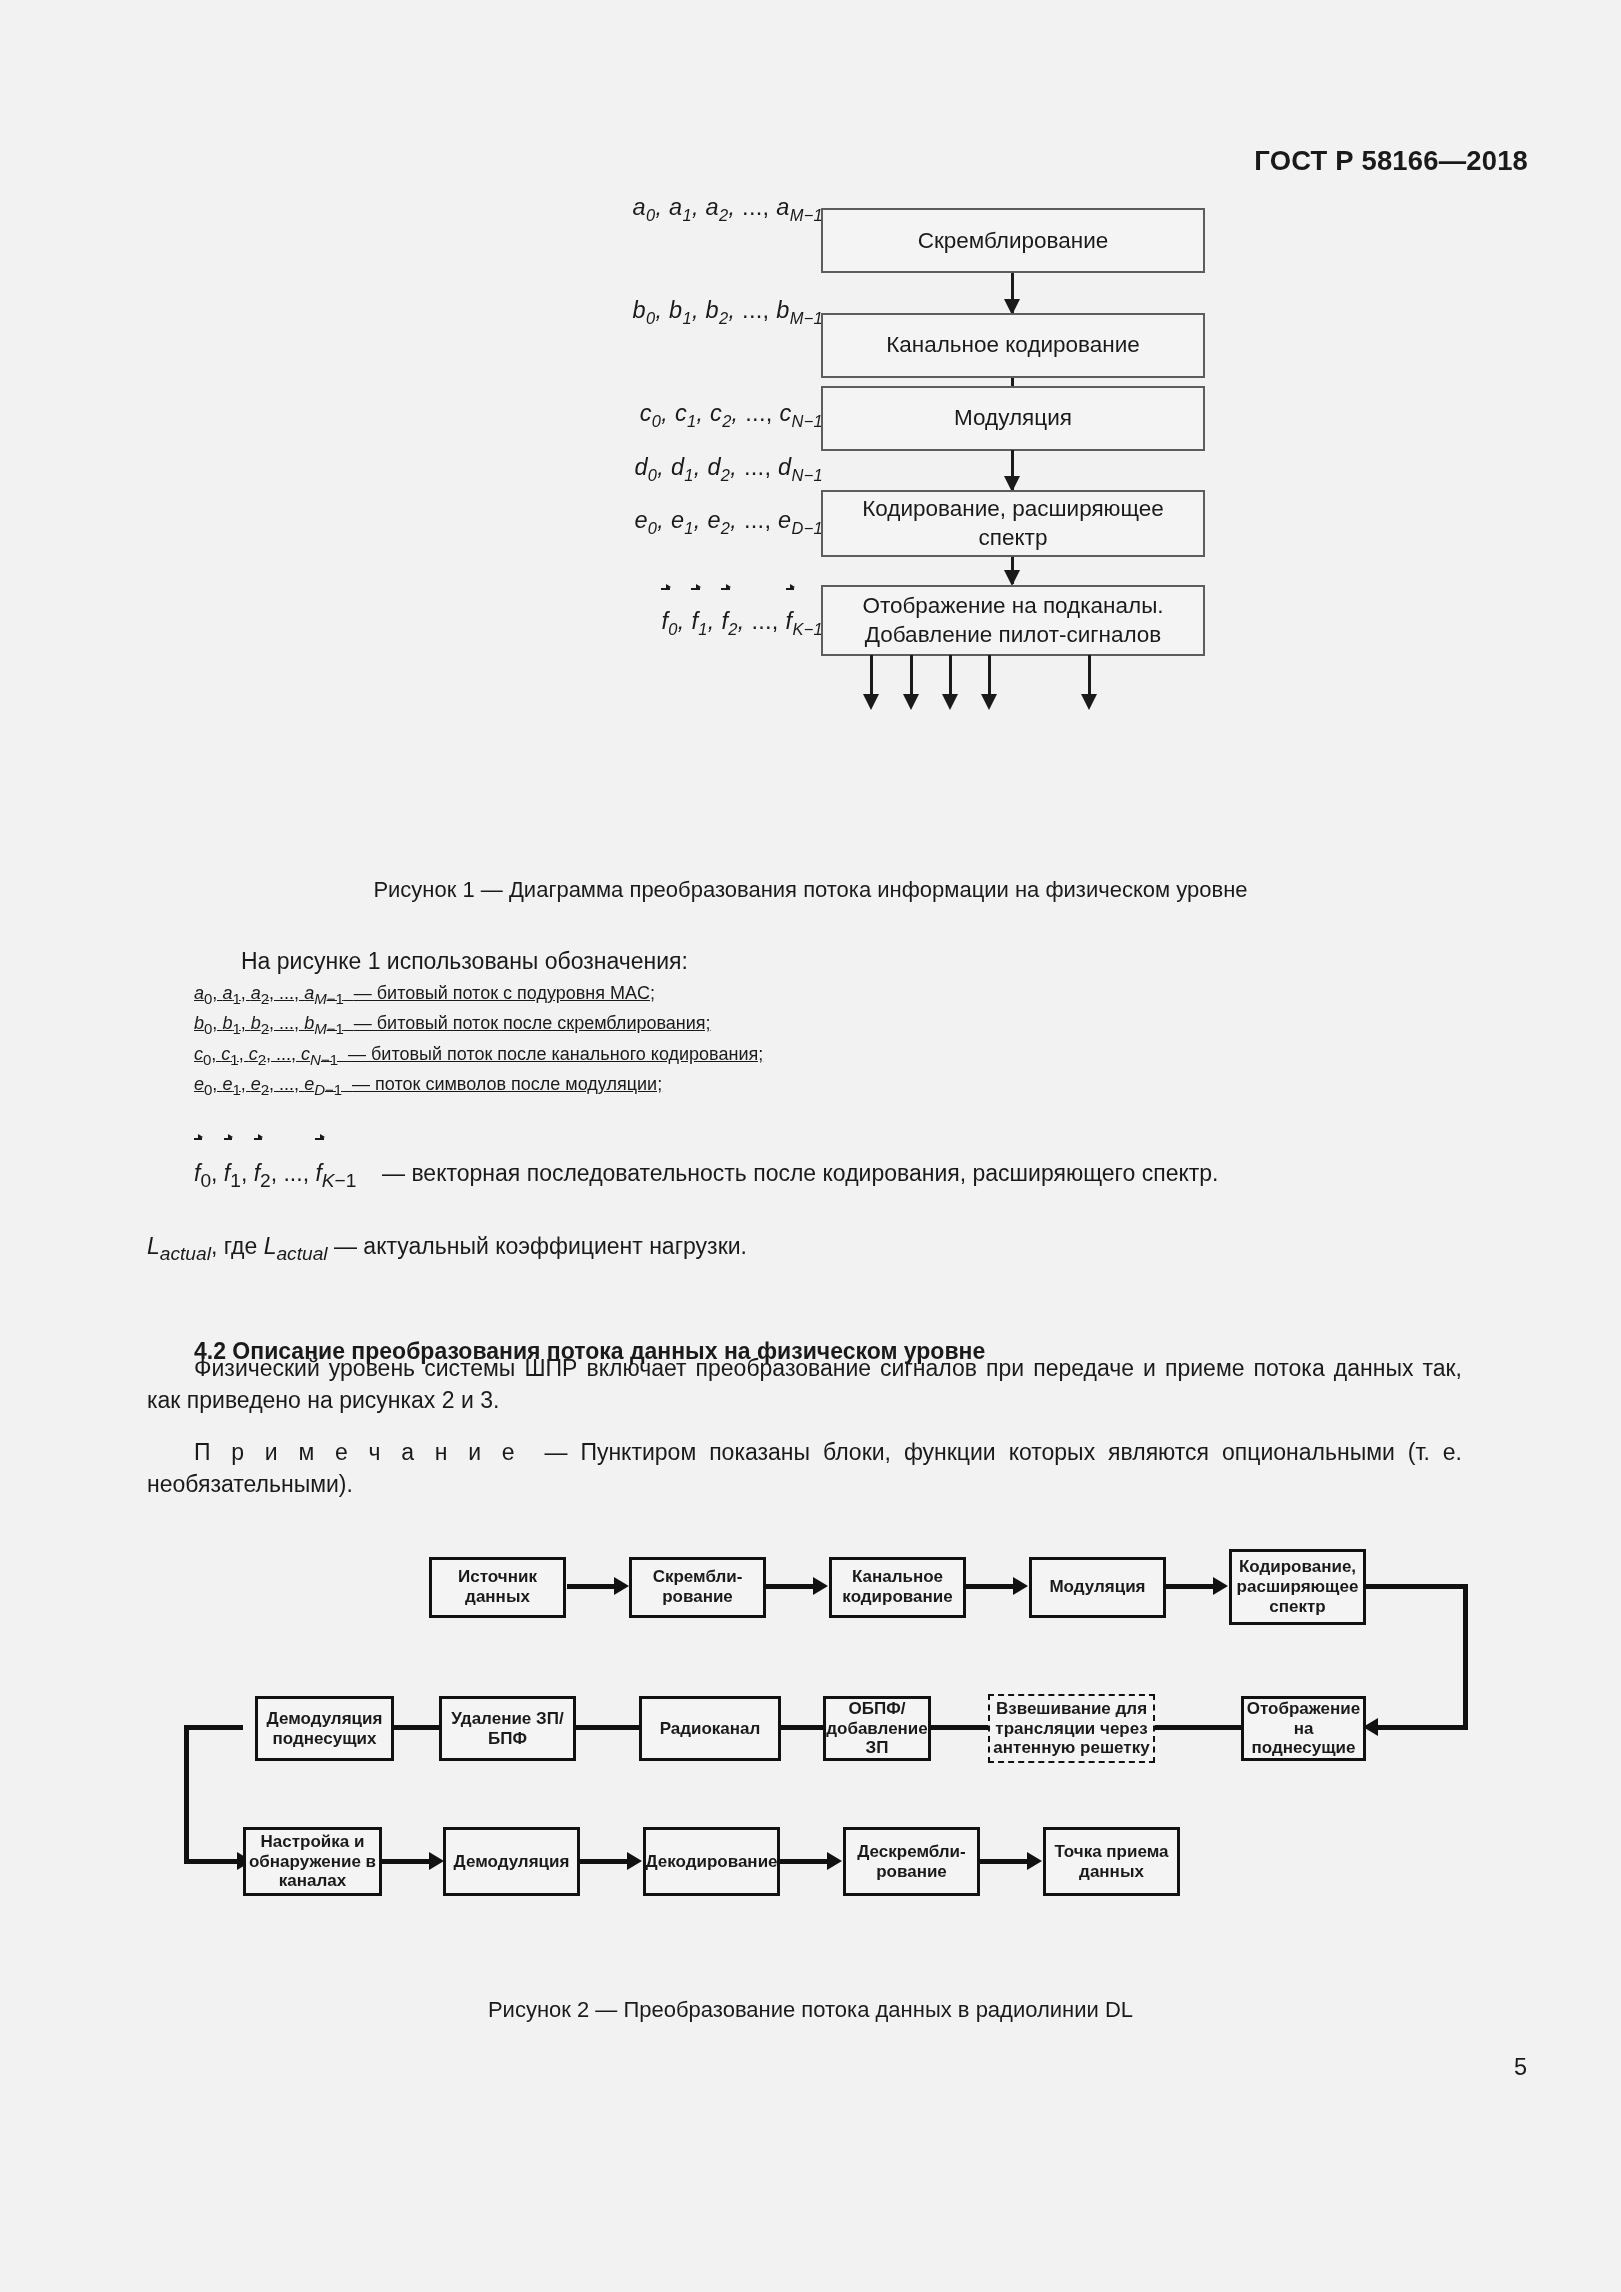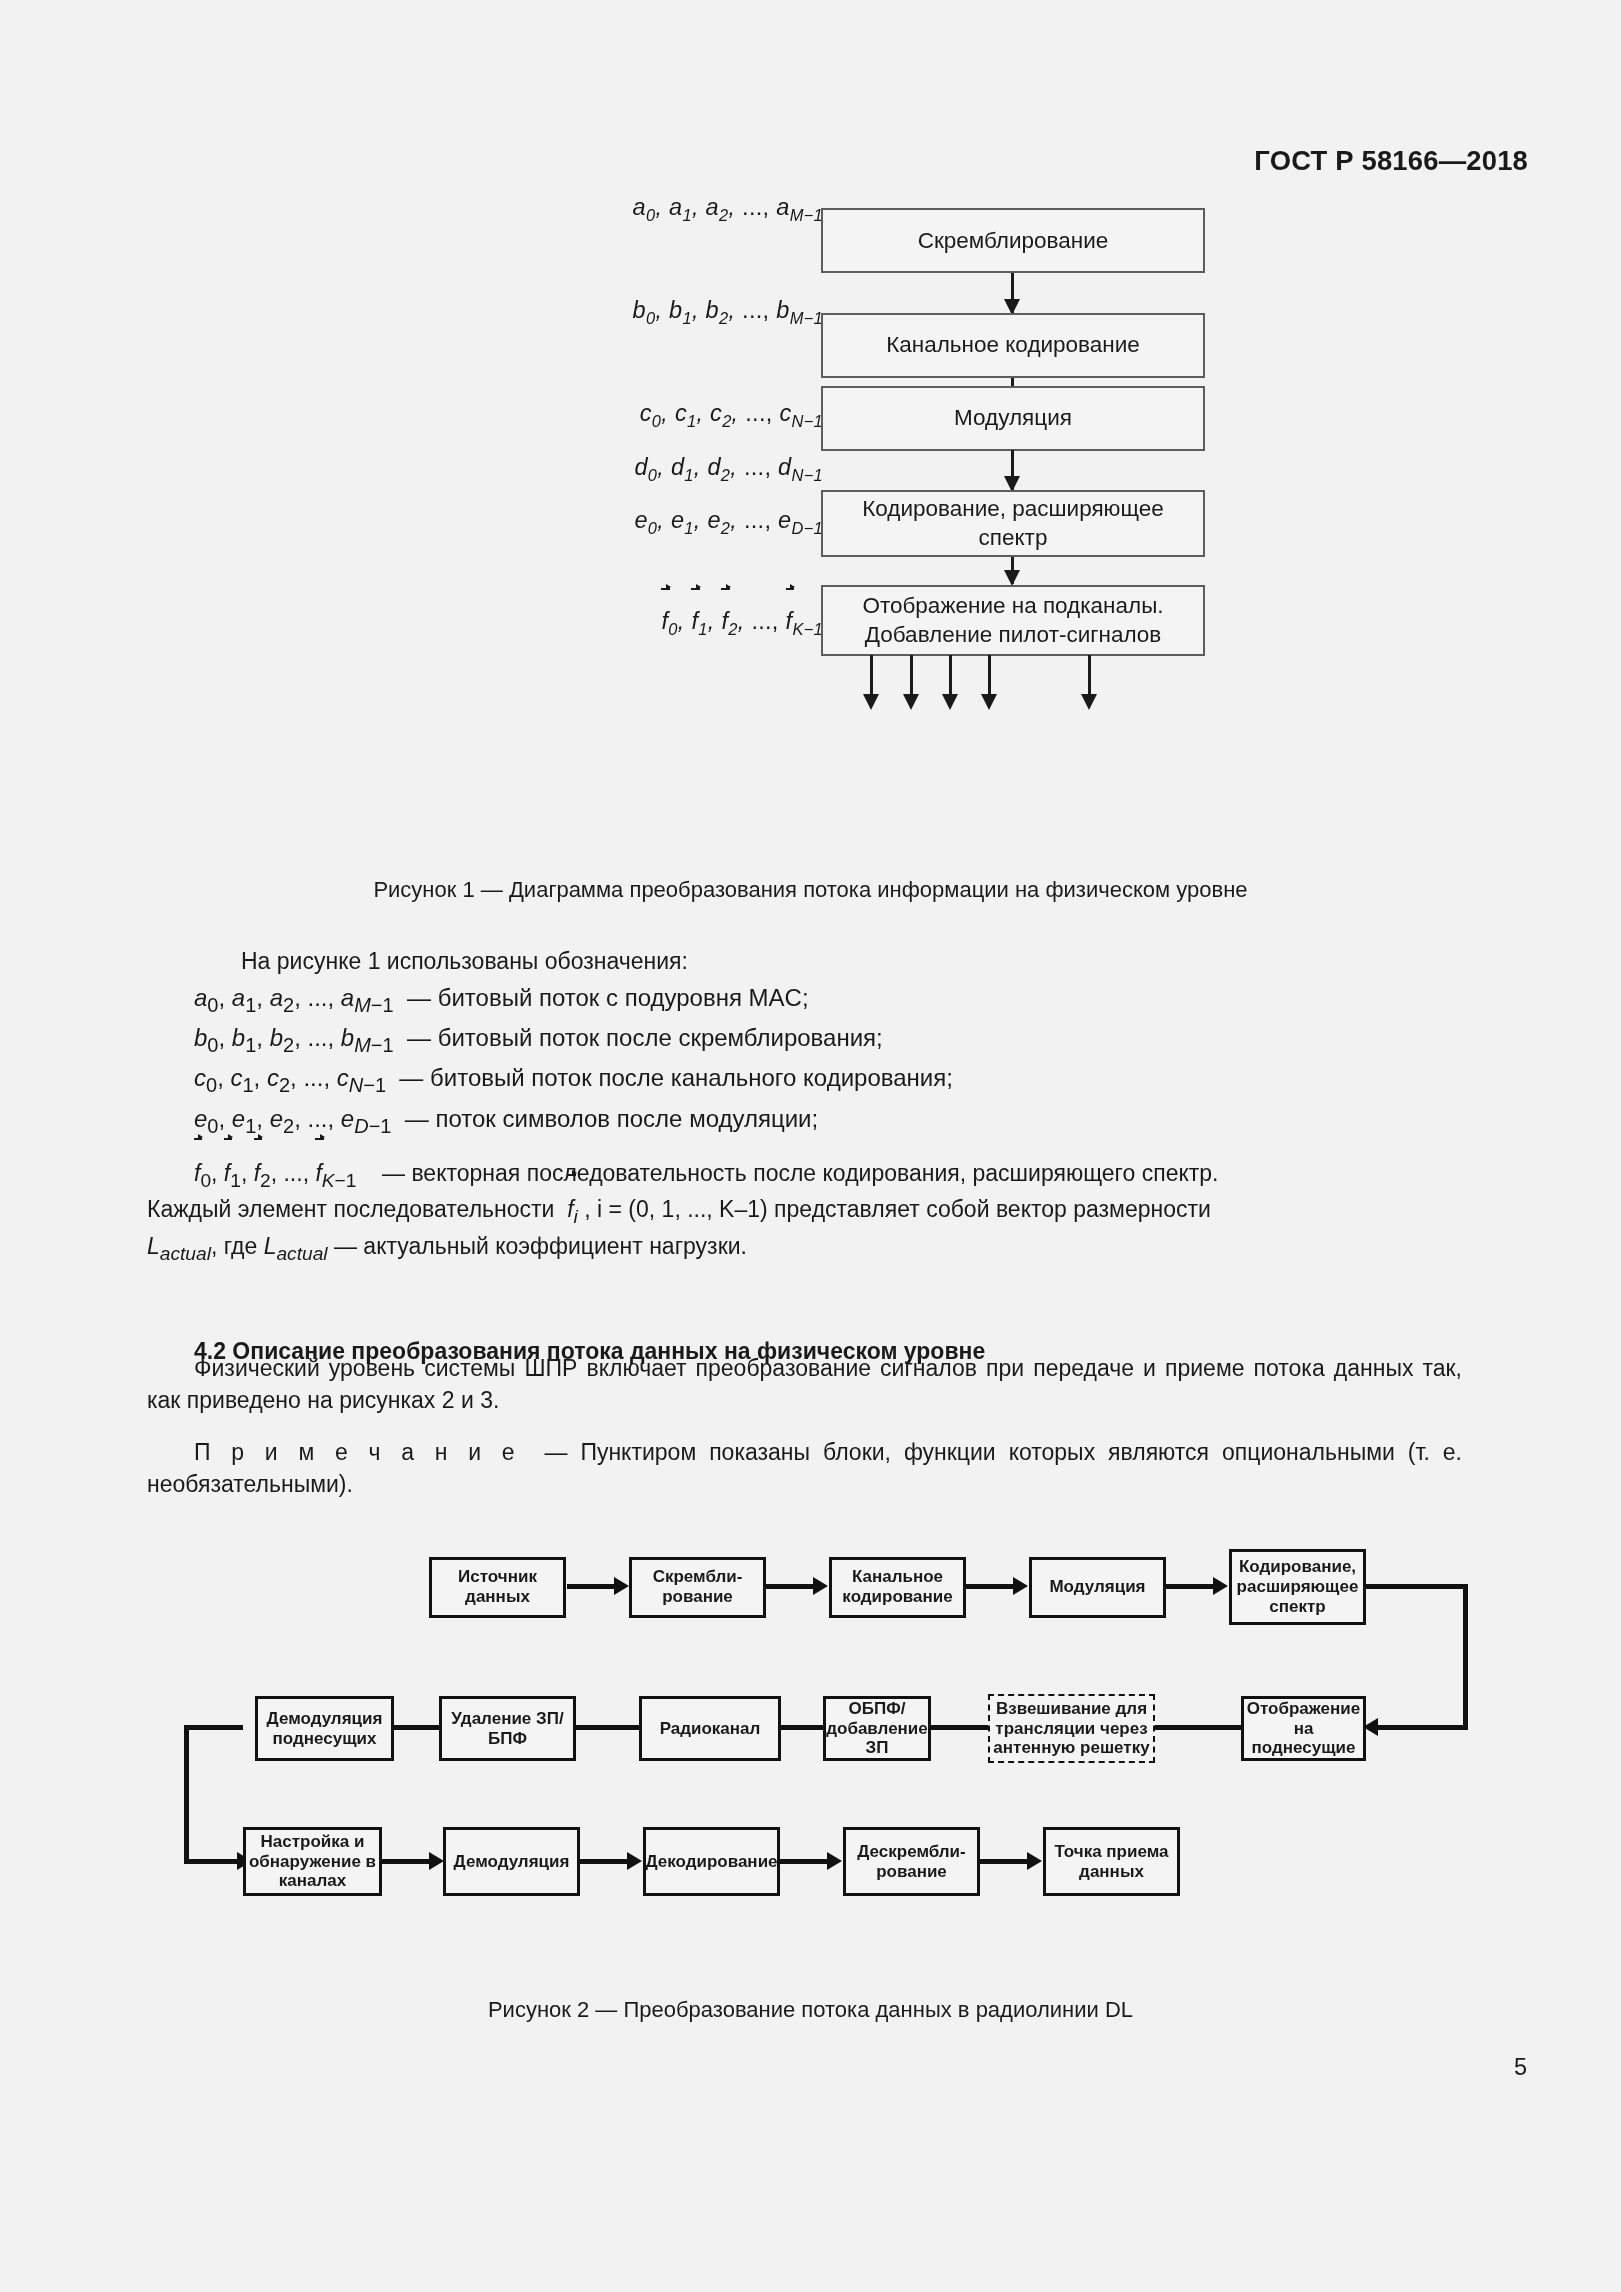--- a/index.html
+++ b/index.html
@@ -152,22 +152,23 @@
     font-weight: bold;
     left: 194px;
     margin-top: 44px;
   }
   .var { font-style: italic; }
   .spaced { letter-spacing: 3.9px; }
 
   .deflist {
     position: absolute;
     left: 194px;
-    font-size: 24px;
+    font-size: 18px;
     line-height: 1.52;
+    text-decoration: underline;
   }
   .deflist .row { white-space: nowrap; }
 
   
   .fig2 {
     position: absolute;
     left: 0;
     top: 1539px;
     width: 1621px;
     height: 421px;
@@ -295,25 +296,20 @@
       <span class="var">e</span><sub>0</sub>, <span class="var">e</span><sub>1</sub>, <span class="var">e</span><sub>2</sub>, ..., <span class="var">e</span><sub><i>D</i>−1</sub>&nbsp;
       <span>— поток символов после модуляции;</span>
     </div>
   </div>
 
   <div class="body-text" style="left:194px;top:1158px;width:1257px;white-space:nowrap;">
     <span class="vec">f</span><sub>0</sub>, <span class="vec">f</span><sub>1</sub>, <span class="vec">f</span><sub>2</sub>, ..., <span class="vec">f</span><sub><i>K</i>−1</sub>&nbsp;&nbsp;&nbsp;
     <span>— векторная последовательность после кодирования, расширяющего спектр.</span>
   </div>
 
-  <div class="body-text" style="left:147px;top:1194px;width:1313px;white-space:nowrap;">
-    <span>Каждый элемент последовательности</span>
-    &nbsp;<span class="vec">f</span><sub><i>i</i></sub>
-    <span>, i = (0, 1, ..., K–1) представляет собой вектор размерности</span>
-  </div>
 
   <div class="body-text" style="left:147px;top:1231px;width:1313px;white-space:nowrap;">
     <span class="var">L</span><sub><i>actual</i></sub><span>, где</span>
     <span class="var">L</span><sub><i>actual</i></sub>&nbsp;<span>— актуальный коэффициент нагрузки.</span>
   </div>
 
   <div class="h-sec" style="top:1294px;">4.2 Описание преобразования потока данных на физическом уровне</div>
 
   <div class="body-text indent" style="left:147px;top:1353px;width:1315px;">Физический уровень системы ШПР включает преобразование сигналов при передаче и приеме потока данных так, как приведено на рисунках 2 и 3.</div>
 

